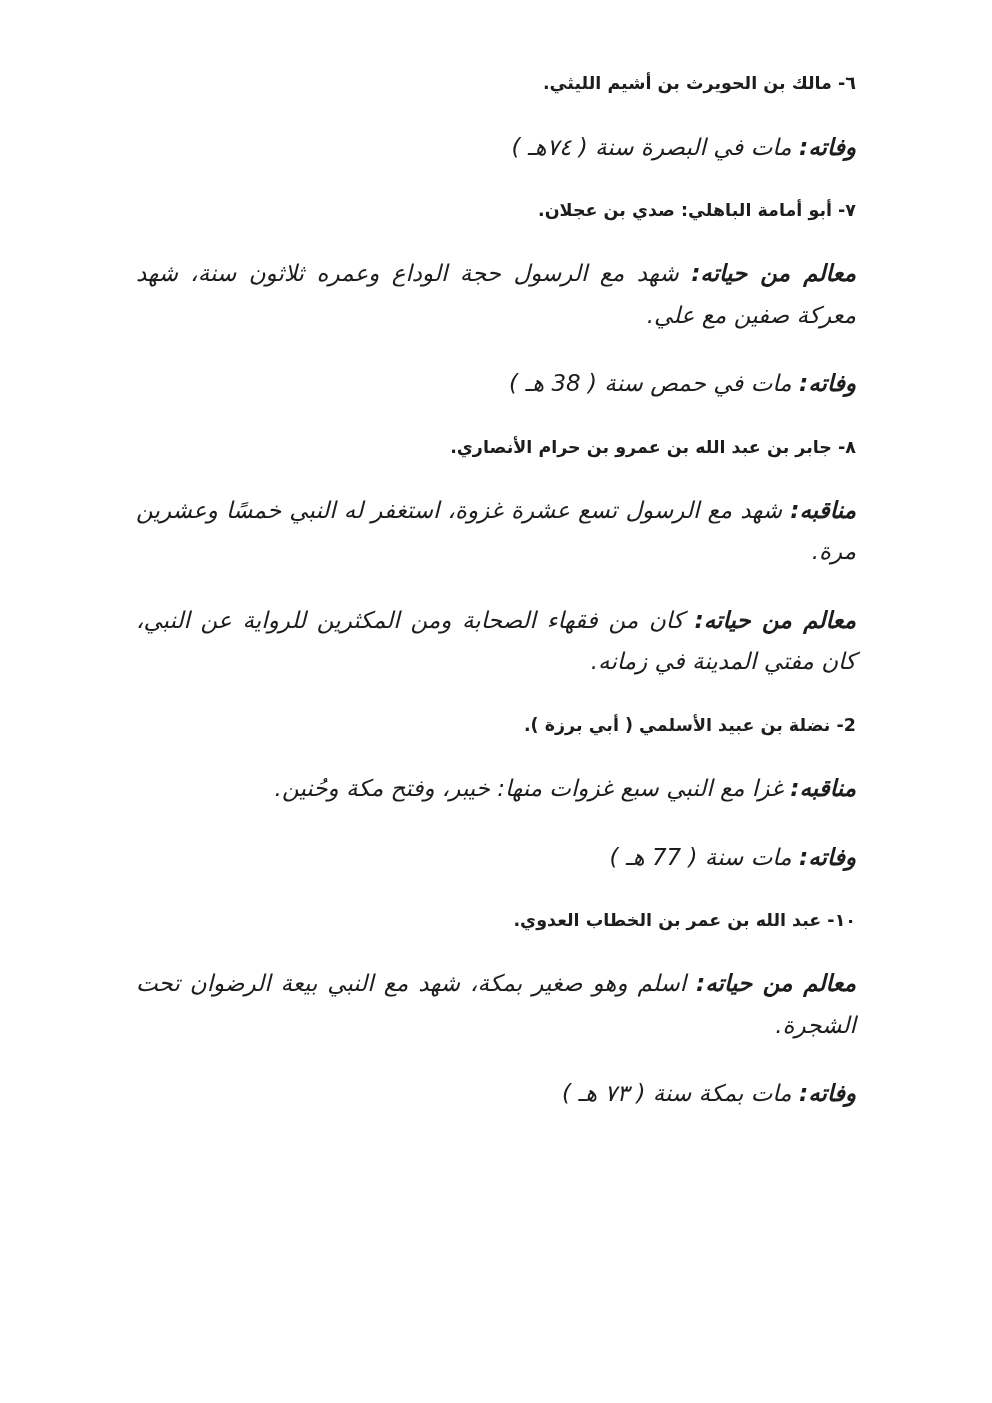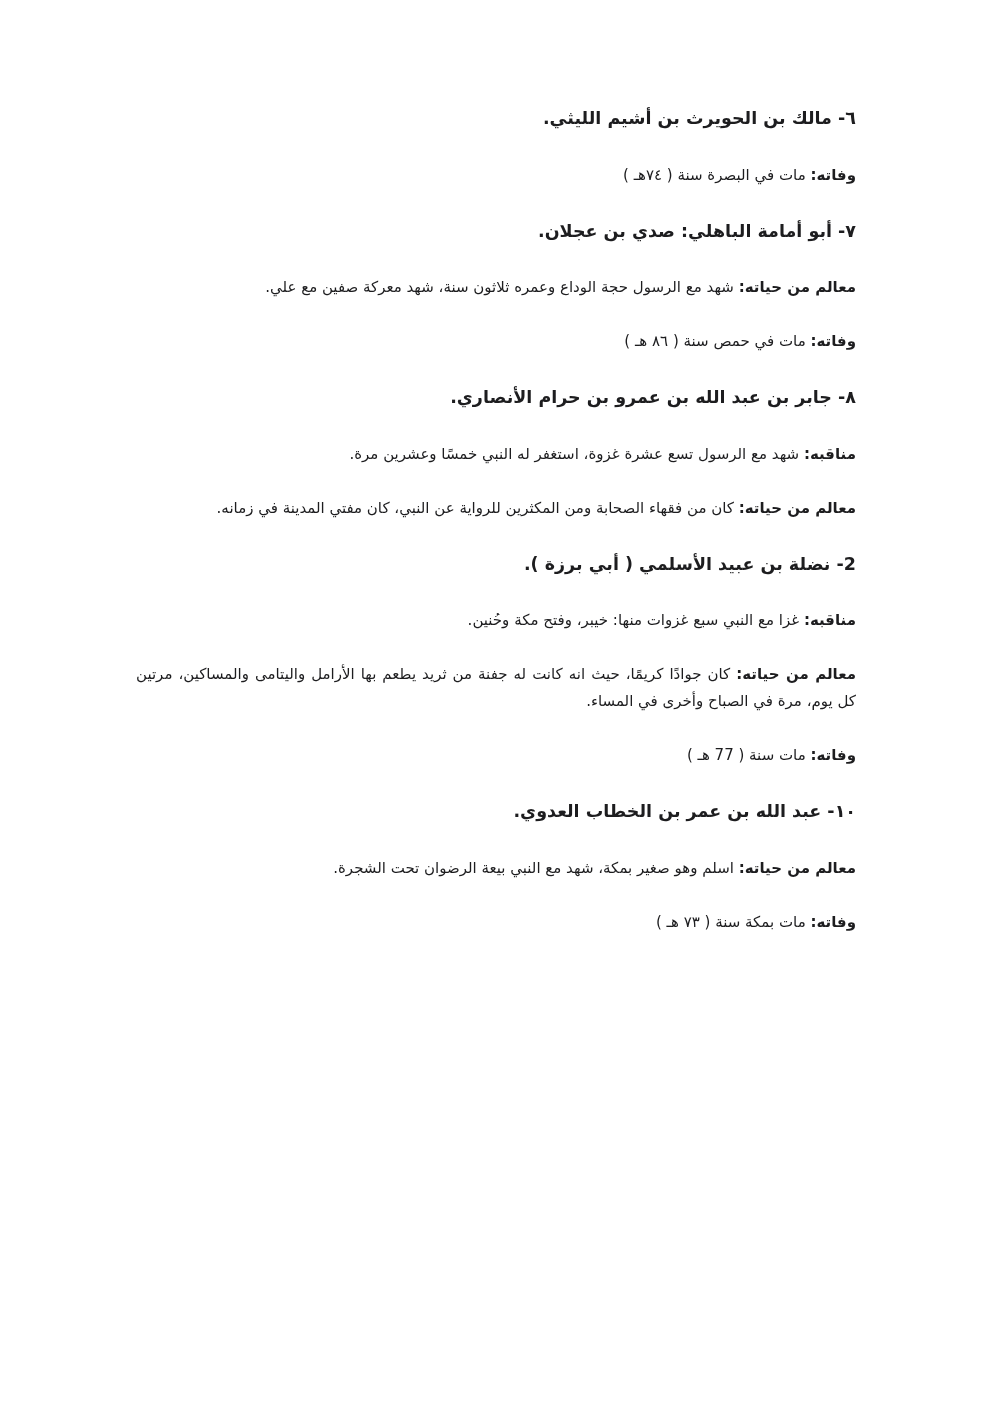--- a/index.html
+++ b/index.html
@@ -15,70 +15,70 @@
     color: #1d1d1f;
     overflow: hidden;
   }
   .page {
     position: absolute;
     top: 0;
     right: 0;
     width: 992px;
     height: 1180px;
     box-sizing: border-box;
-    padding: 103px 136px 60px 136px;
+    padding: 68px 136px 60px 136px;
     direction: rtl;
     background: #ffffff;
   }
   .entry {
     margin: 0;
   }
   .entry-heading {
     font-weight: bold;
     font-size: 17.5px;
     line-height: 1.8;
     margin: 0 0 27px 0;
     text-align: right;
   }
   .para {
-    font-size: 15px;
+    font-size: 23px;
     line-height: 1.8;
     margin: 0 0 27px 0;
     text-align: justify;
+    font-style: italic;
   }
   .para .label {
     font-weight: bold;
   }
 </style>
 </head>
 <body>
 
 <div class="page">
 
   <div class="entry">
     <p class="entry-heading">٦- مالك بن الحويرث بن أشيم الليثي.</p>
     <p class="para"><span class="label">وفاته:</span><span> مات في البصرة سنة ( ٧٤هـ )</span></p>
   </div>
 
   <div class="entry">
     <p class="entry-heading">٧- أبو أمامة الباهلي: صدي بن عجلان.</p>
     <p class="para"><span class="label">معالم من حياته:</span><span> شهد مع الرسول حجة الوداع وعمره ثلاثون سنة، شهد معركة صفين مع علي.</span></p>
-    <p class="para"><span class="label">وفاته:</span><span> مات في حمص سنة ( ٨٦ هـ )</span></p>
+    <p class="para"><span class="label">وفاته:</span><span> مات في حمص سنة ( 38 هـ )</span></p>
   </div>
 
   <div class="entry">
     <p class="entry-heading">٨- جابر بن عبد الله بن عمرو بن حرام الأنصاري.</p>
     <p class="para"><span class="label">مناقبه:</span><span> شهد مع الرسول تسع عشرة غزوة، استغفر له النبي خمسًا وعشرين مرة.</span></p>
     <p class="para"><span class="label">معالم من حياته:</span><span> كان من فقهاء الصحابة ومن المكثرين للرواية عن النبي، كان مفتي المدينة في زمانه.</span></p>
   </div>
 
   <div class="entry">
     <p class="entry-heading">2- نضلة بن عبيد الأسلمي ( أبي برزة ).</p>
     <p class="para"><span class="label">مناقبه:</span><span> غزا مع النبي سبع غزوات منها: خيبر، وفتح مكة وحُنين.</span></p>
-    <p class="para"><span class="label">معالم من حياته:</span><span> كان جوادًا كريمًا، حيث انه كانت له جفنة من ثريد يطعم بها الأرامل واليتامى والمساكين، مرتين كل يوم، مرة في الصباح وأخرى في المساء.</span></p>
     <p class="para"><span class="label">وفاته:</span><span> مات سنة ( 77 هـ )</span></p>
   </div>
 
   <div class="entry">
     <p class="entry-heading">١٠- عبد الله بن عمر بن الخطاب العدوي.</p>
     <p class="para"><span class="label">معالم من حياته:</span><span> اسلم وهو صغير بمكة، شهد مع النبي بيعة الرضوان تحت الشجرة.</span></p>
     <p class="para"><span class="label">وفاته:</span><span> مات بمكة سنة ( ٧٣ هـ )</span></p>
   </div>
 
 </div>

